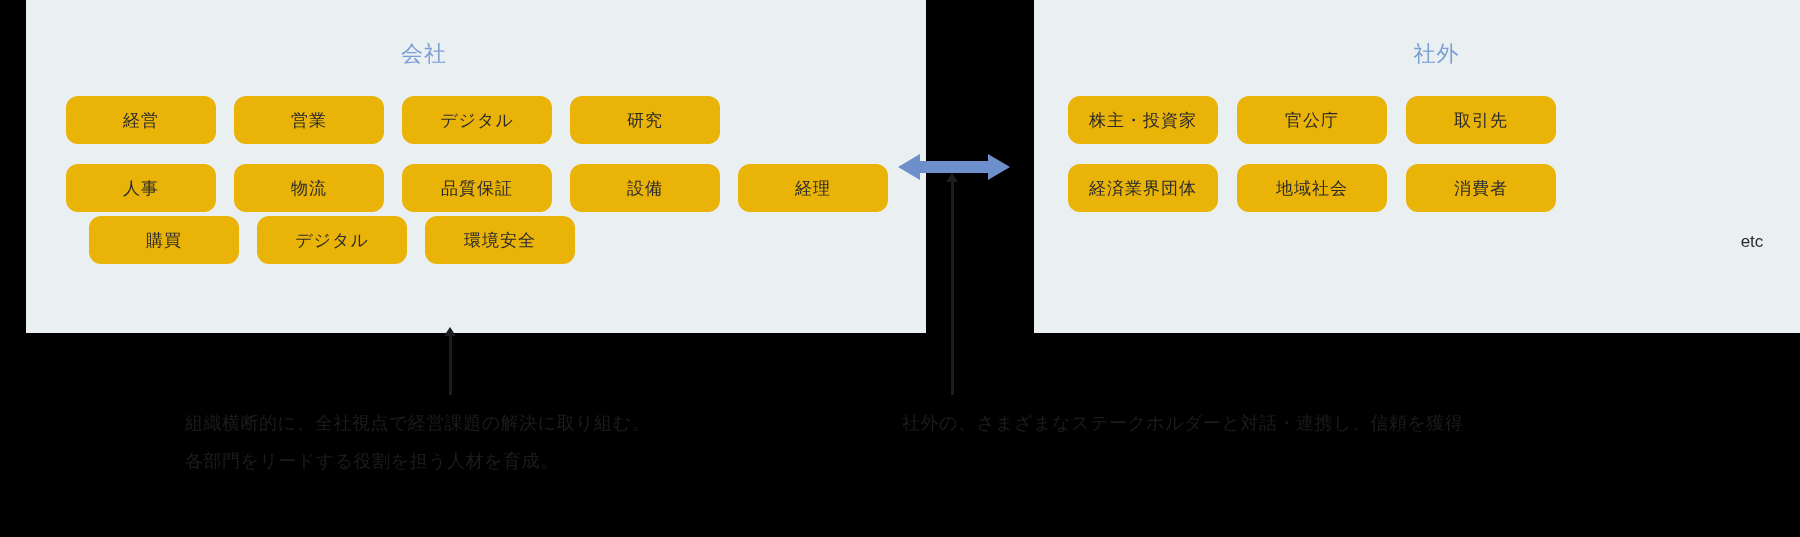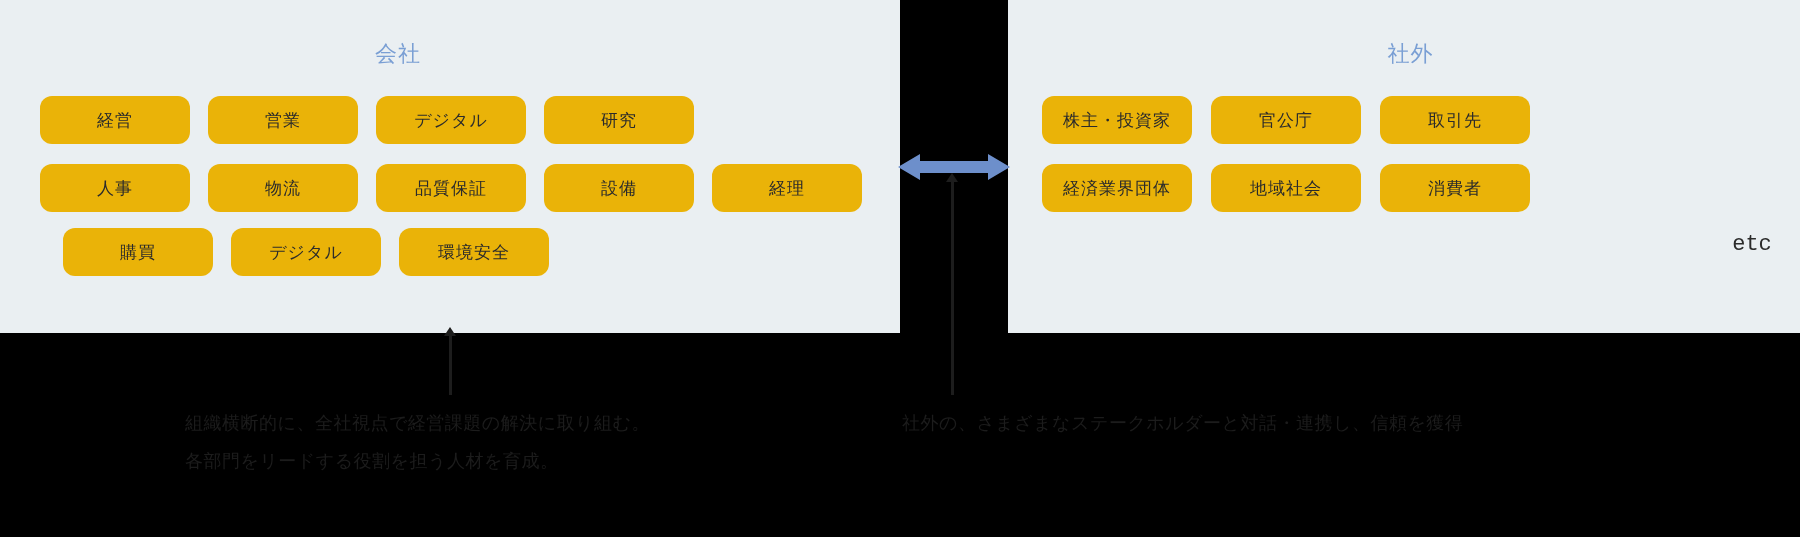--- a/index.html
+++ b/index.html
@@ -1,21 +1,21 @@
 <!DOCTYPE html>
 <html><head>
 <meta charset="utf-8">
 <style>
   html,body{margin:0;padding:0;background:#000;}
   body{
     width:1800px;height:537px;position:relative;overflow:hidden;
     font-family:"Liberation Sans","DejaVu Sans",sans-serif;
   }
   .panel{
-    position:absolute;top:0;background:#eaeff2;
+    position:absolute;top:0;background:#eaeff2;margin-left:26px;
   }
   #panel-company{left:0;width:900px;height:333px;}
   #panel-external{left:1008px;width:837px;height:333px;}
 
   .panel-title{
     position:absolute;top:39px;width:100%;text-align:center;
     font-size:22px;color:#7a9fd4;letter-spacing:1px;
   }
   #panel-company .panel-title{left:-52px;}
   #panel-external .panel-title{left:-16px;}
@@ -26,32 +26,32 @@
     background:#eab308;border-radius:12px;
     display:flex;align-items:center;justify-content:center;
     font-size:17px;color:#2b2b2b;letter-spacing:1px;
     box-sizing:border-box;
   }
 
   
   #panel-company .row{left:40px;gap:18px;}
   #panel-company .row.r0{top:96px;}
   #panel-company .row.r1{top:164px;}
-  #panel-company .row.r2{top:228px;padding-left:23px;}
+  #panel-company .row.r2{top:216px;padding-left:23px;}
   #panel-company .card{width:150px;height:48px;}
 
   
   #panel-external .row{left:34px;gap:19px;}
   #panel-external .row.r0{top:96px;}
   #panel-external .row.r1{top:164px;}
   #panel-external .card{width:150px;height:48px;}
 
   #etc-label{
     position:absolute;left:1722px;top:232px;width:60px;
-    font-size:22px;color:#2b2b2b;text-align:center;font-family:Liberation Mono, monospace;
+    font-size:17px;color:#2b2b2b;text-align:center;
   }
 
   
   #gap-arrow{position:absolute;left:898px;top:150px;width:112px;height:34px;}
 
   
   .connector{position:absolute;background:#1d1d1d;width:3px;}
   #connector-company{left:449px;top:333px;height:62px;}
   #connector-external{left:951px;top:180px;height:215px;}
   .connector-head{

